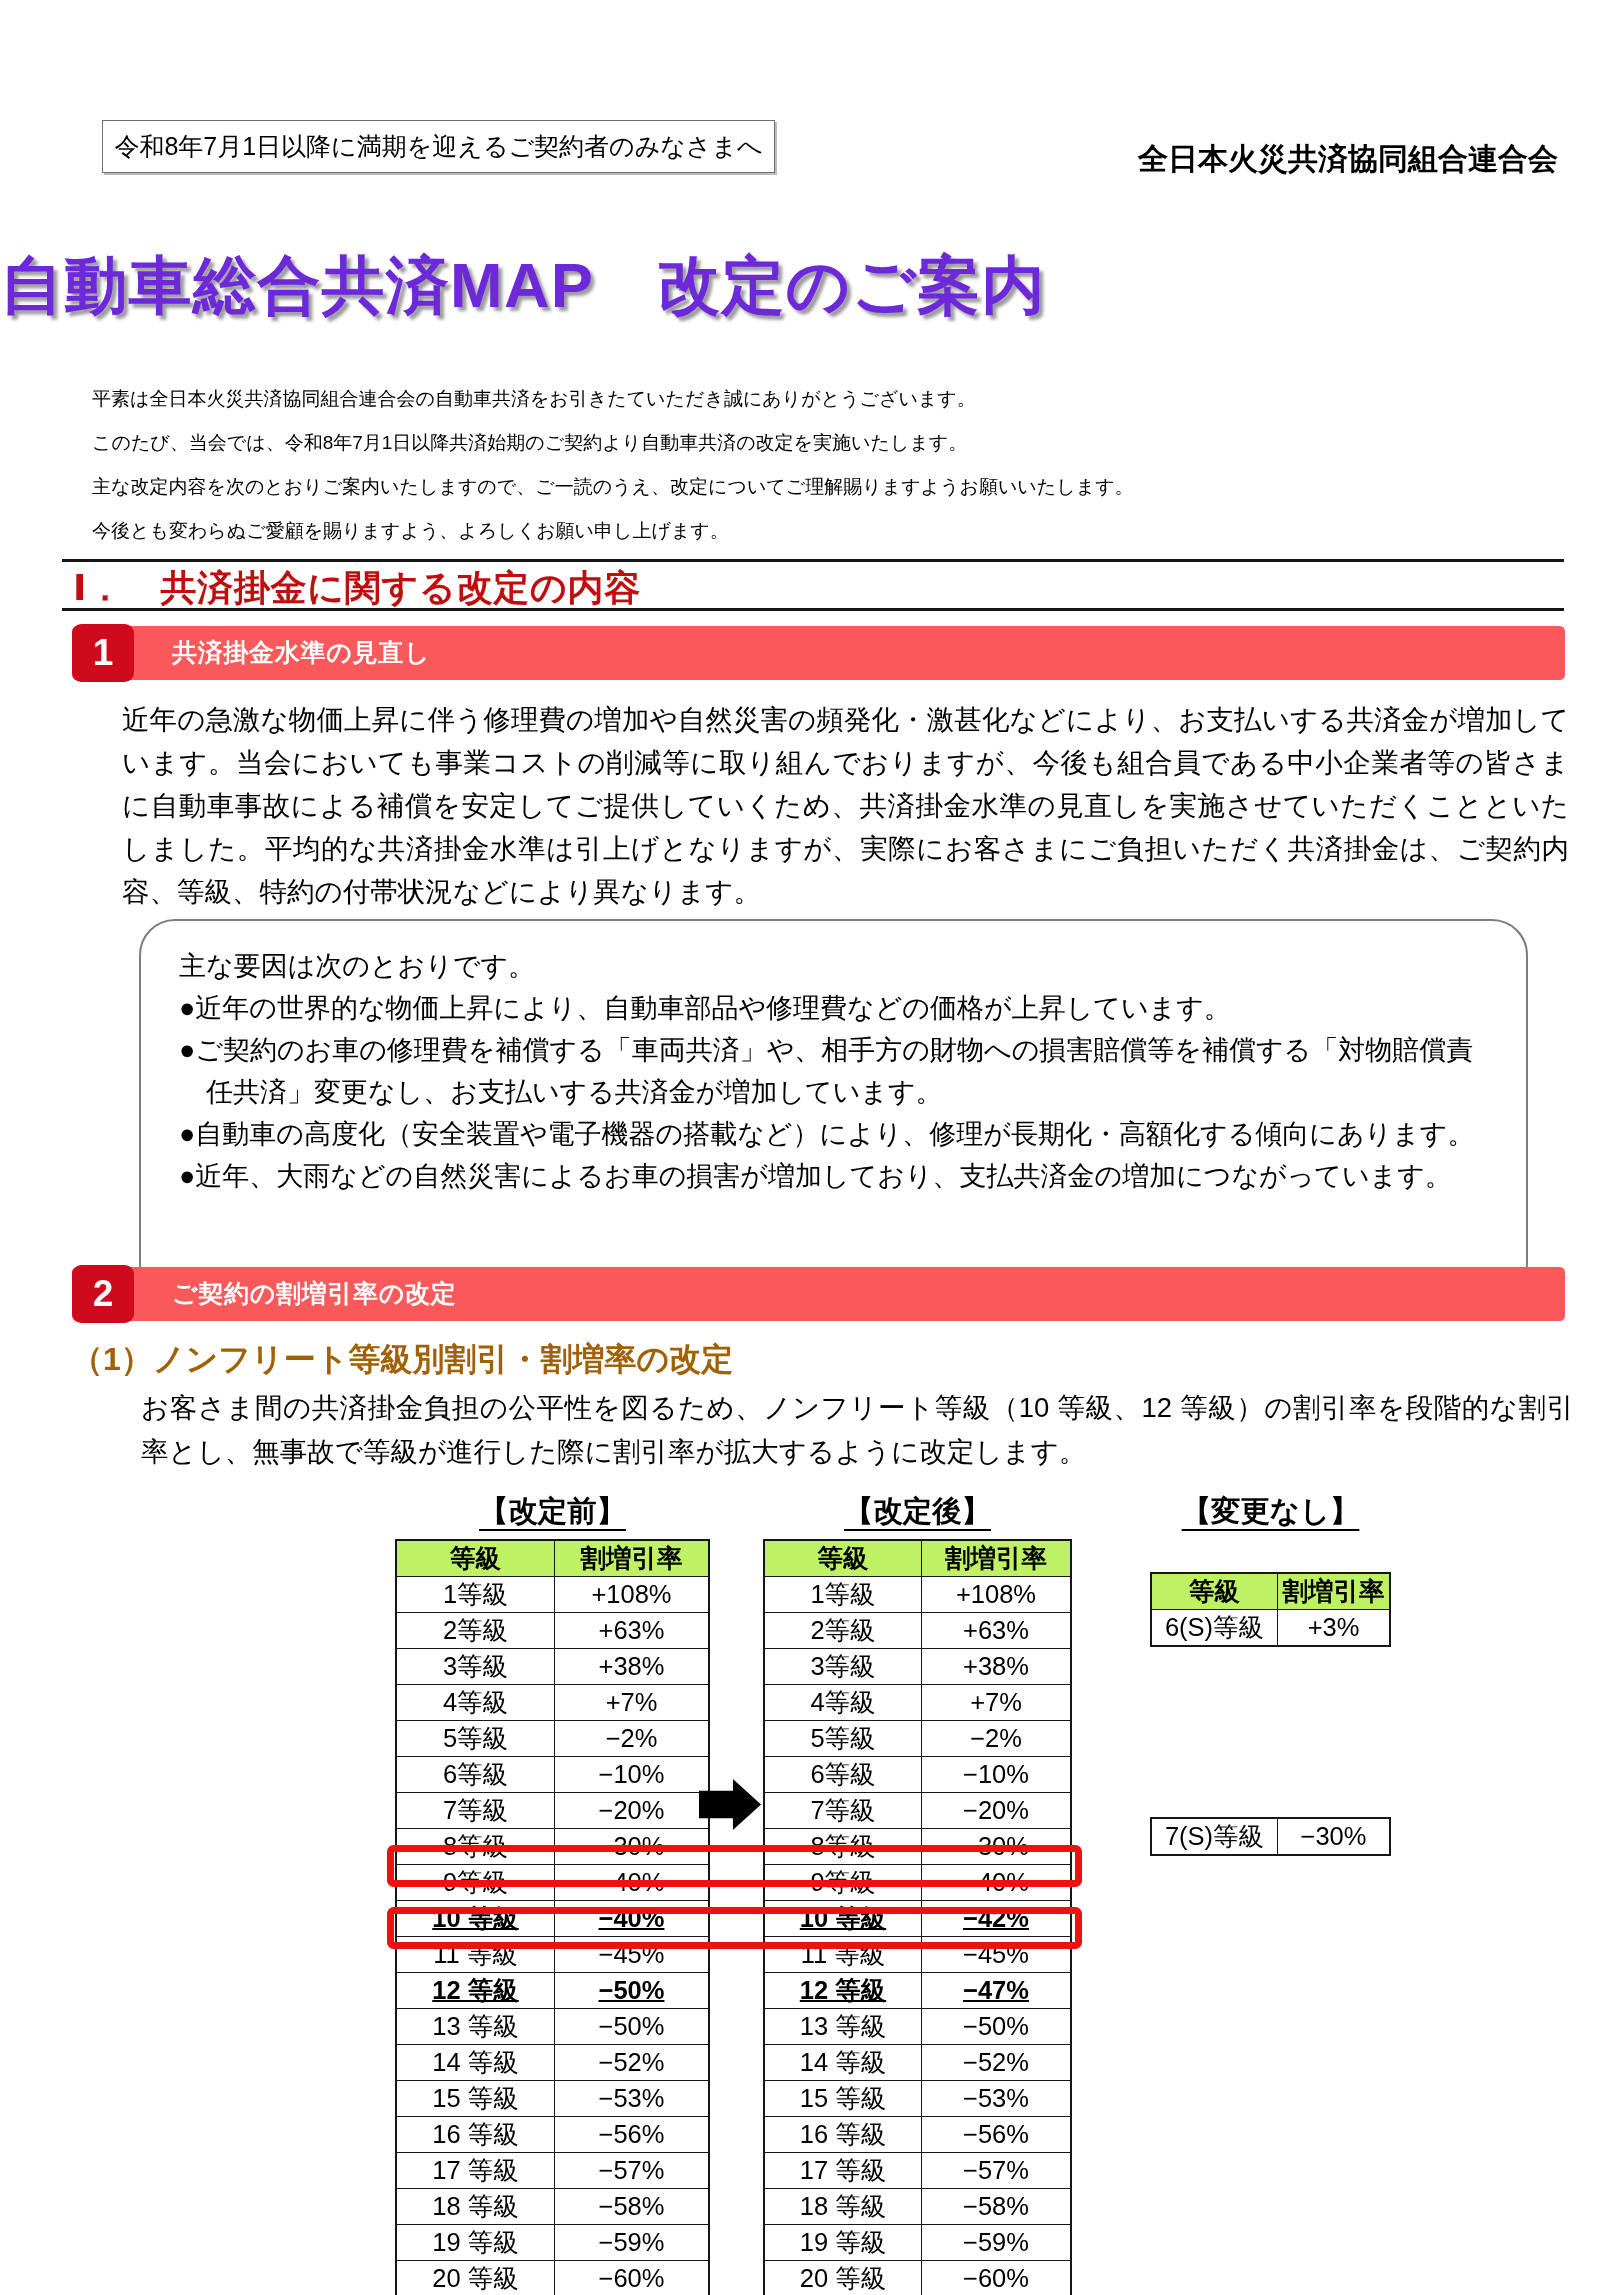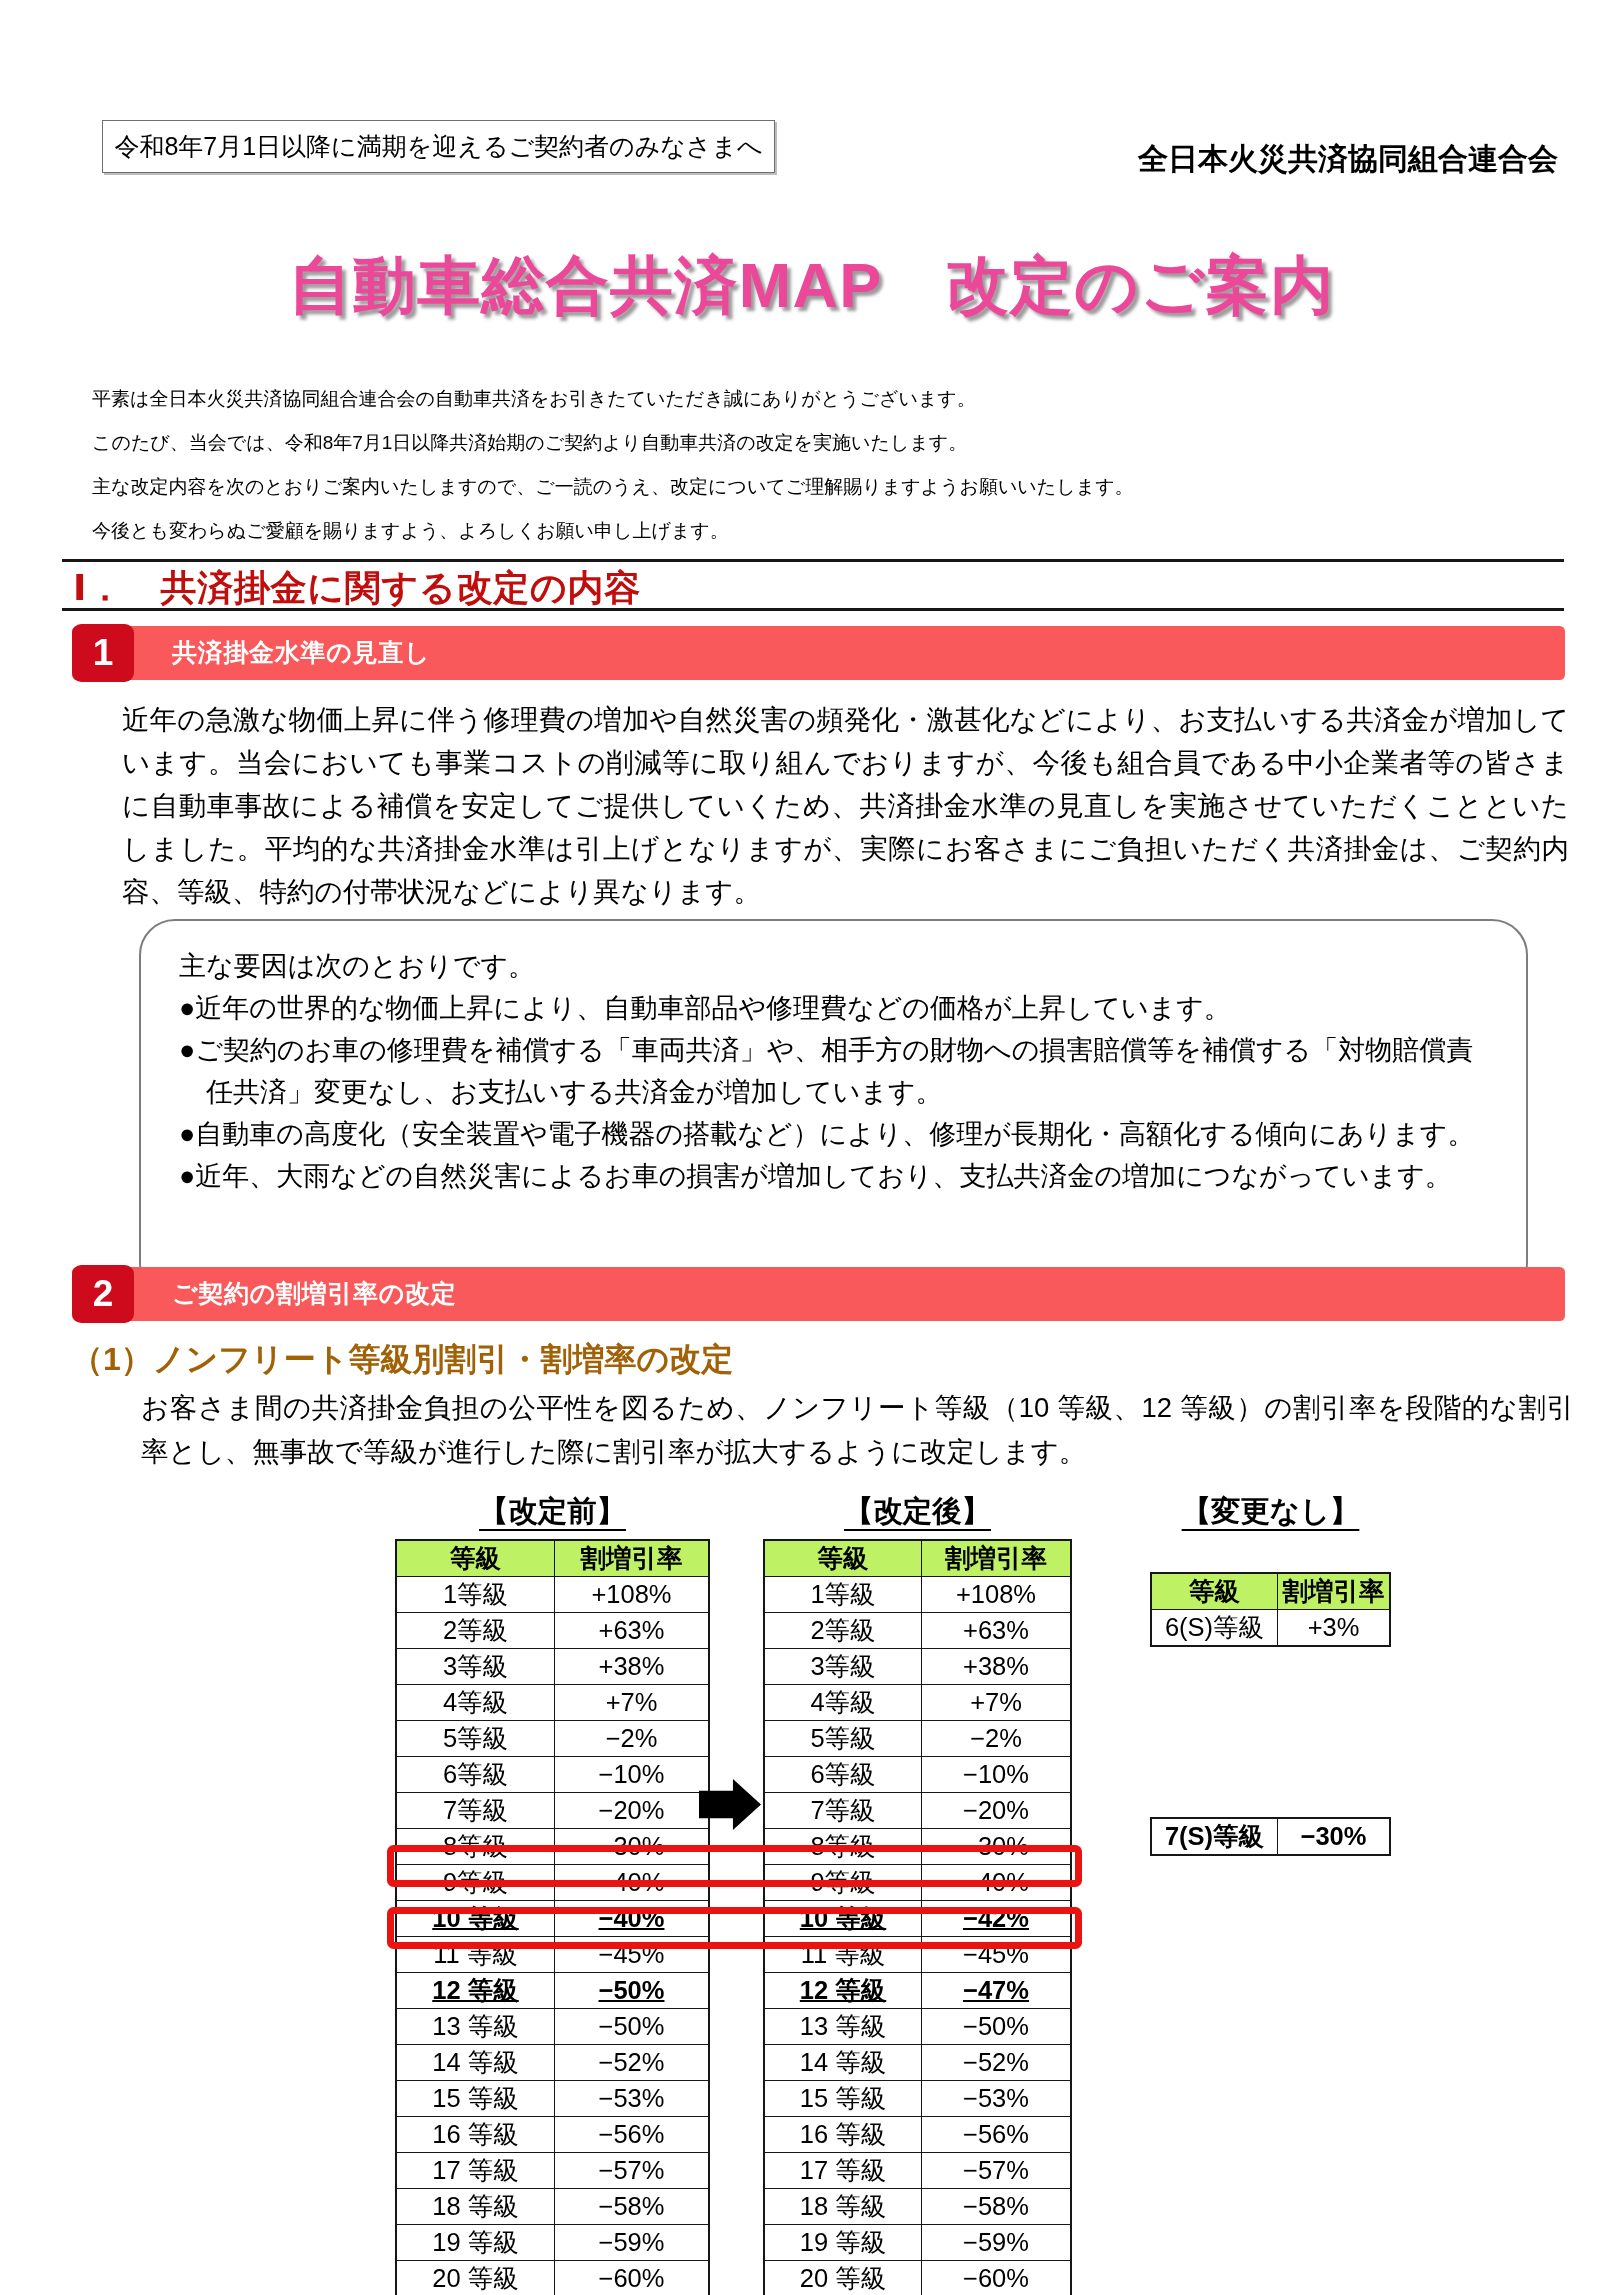--- a/index.html
+++ b/index.html
@@ -17,22 +17,22 @@
     border:1.3px solid #6e6e6e;box-shadow:2px 2px 0 #bdbdbd;
     display:flex;align-items:center;justify-content:center;
     font-size:25px;letter-spacing:0;margin-left:28px;
   }
   .org-name{
     position:absolute;right:65px;top:139px;
     font-size:30px;font-weight:bold;
   }
   .doc-title{
     position:absolute;left:0;top:243px;width:100%;
-    text-align:center;font-size:63px;font-weight:bold;
-    color:#ec4899;text-shadow:3.9px 3.9px 3.3px #9b9b9b;
+    font-size:63px;font-weight:bold;
+    color:#6d28d9;text-shadow:3.9px 3.9px 3.3px #9b9b9b;
     letter-spacing:1.3px;
   }
   
   .intro{
     position:absolute;left:92px;top:377px;width:1505px;
     font-size:19px;line-height:44px;
   }
   
   .rule{position:absolute;left:62px;width:1502px;height:0;border-top:3.3px solid #161616;}
   .rule-1{top:559px;}
@@ -109,21 +109,21 @@
   .table-before col.c1{width:158px;}
   .table-after{left:763px;top:1539px;width:309px;}
   .table-after col.c1{width:157px;}
 
   .table-unchanged-1{left:1150px;top:1572px;width:241px;}
   .table-unchanged-1 col.c1{width:126px;}
   .table-unchanged-1 th{height:30px;font-size:26px;}
   .table-unchanged-1 td{height:181px;font-size:27.5px;}
   .table-unchanged-2{left:1150px;top:1817px;width:241px;}
   .table-unchanged-2 col.c1{width:126px;}
-  .table-unchanged-2 td{height:182px;font-size:27.5px;font-weight:bold;}
+  .table-unchanged-2 td{height:182px;font-size:27.5px;}
 
   .arrow{position:absolute;left:699px;top:1775px;width:62px;height:59px;}
 
   .hl-rect{
     position:absolute;left:387px;width:695px;height:42px;
     border:7.2px solid #ea1311;border-radius:6.5px;box-sizing:border-box;
     background:transparent;pointer-events:none;
   }
   .hl-rect-1{top:1845px;}
   .hl-rect-2{top:1907px;}

